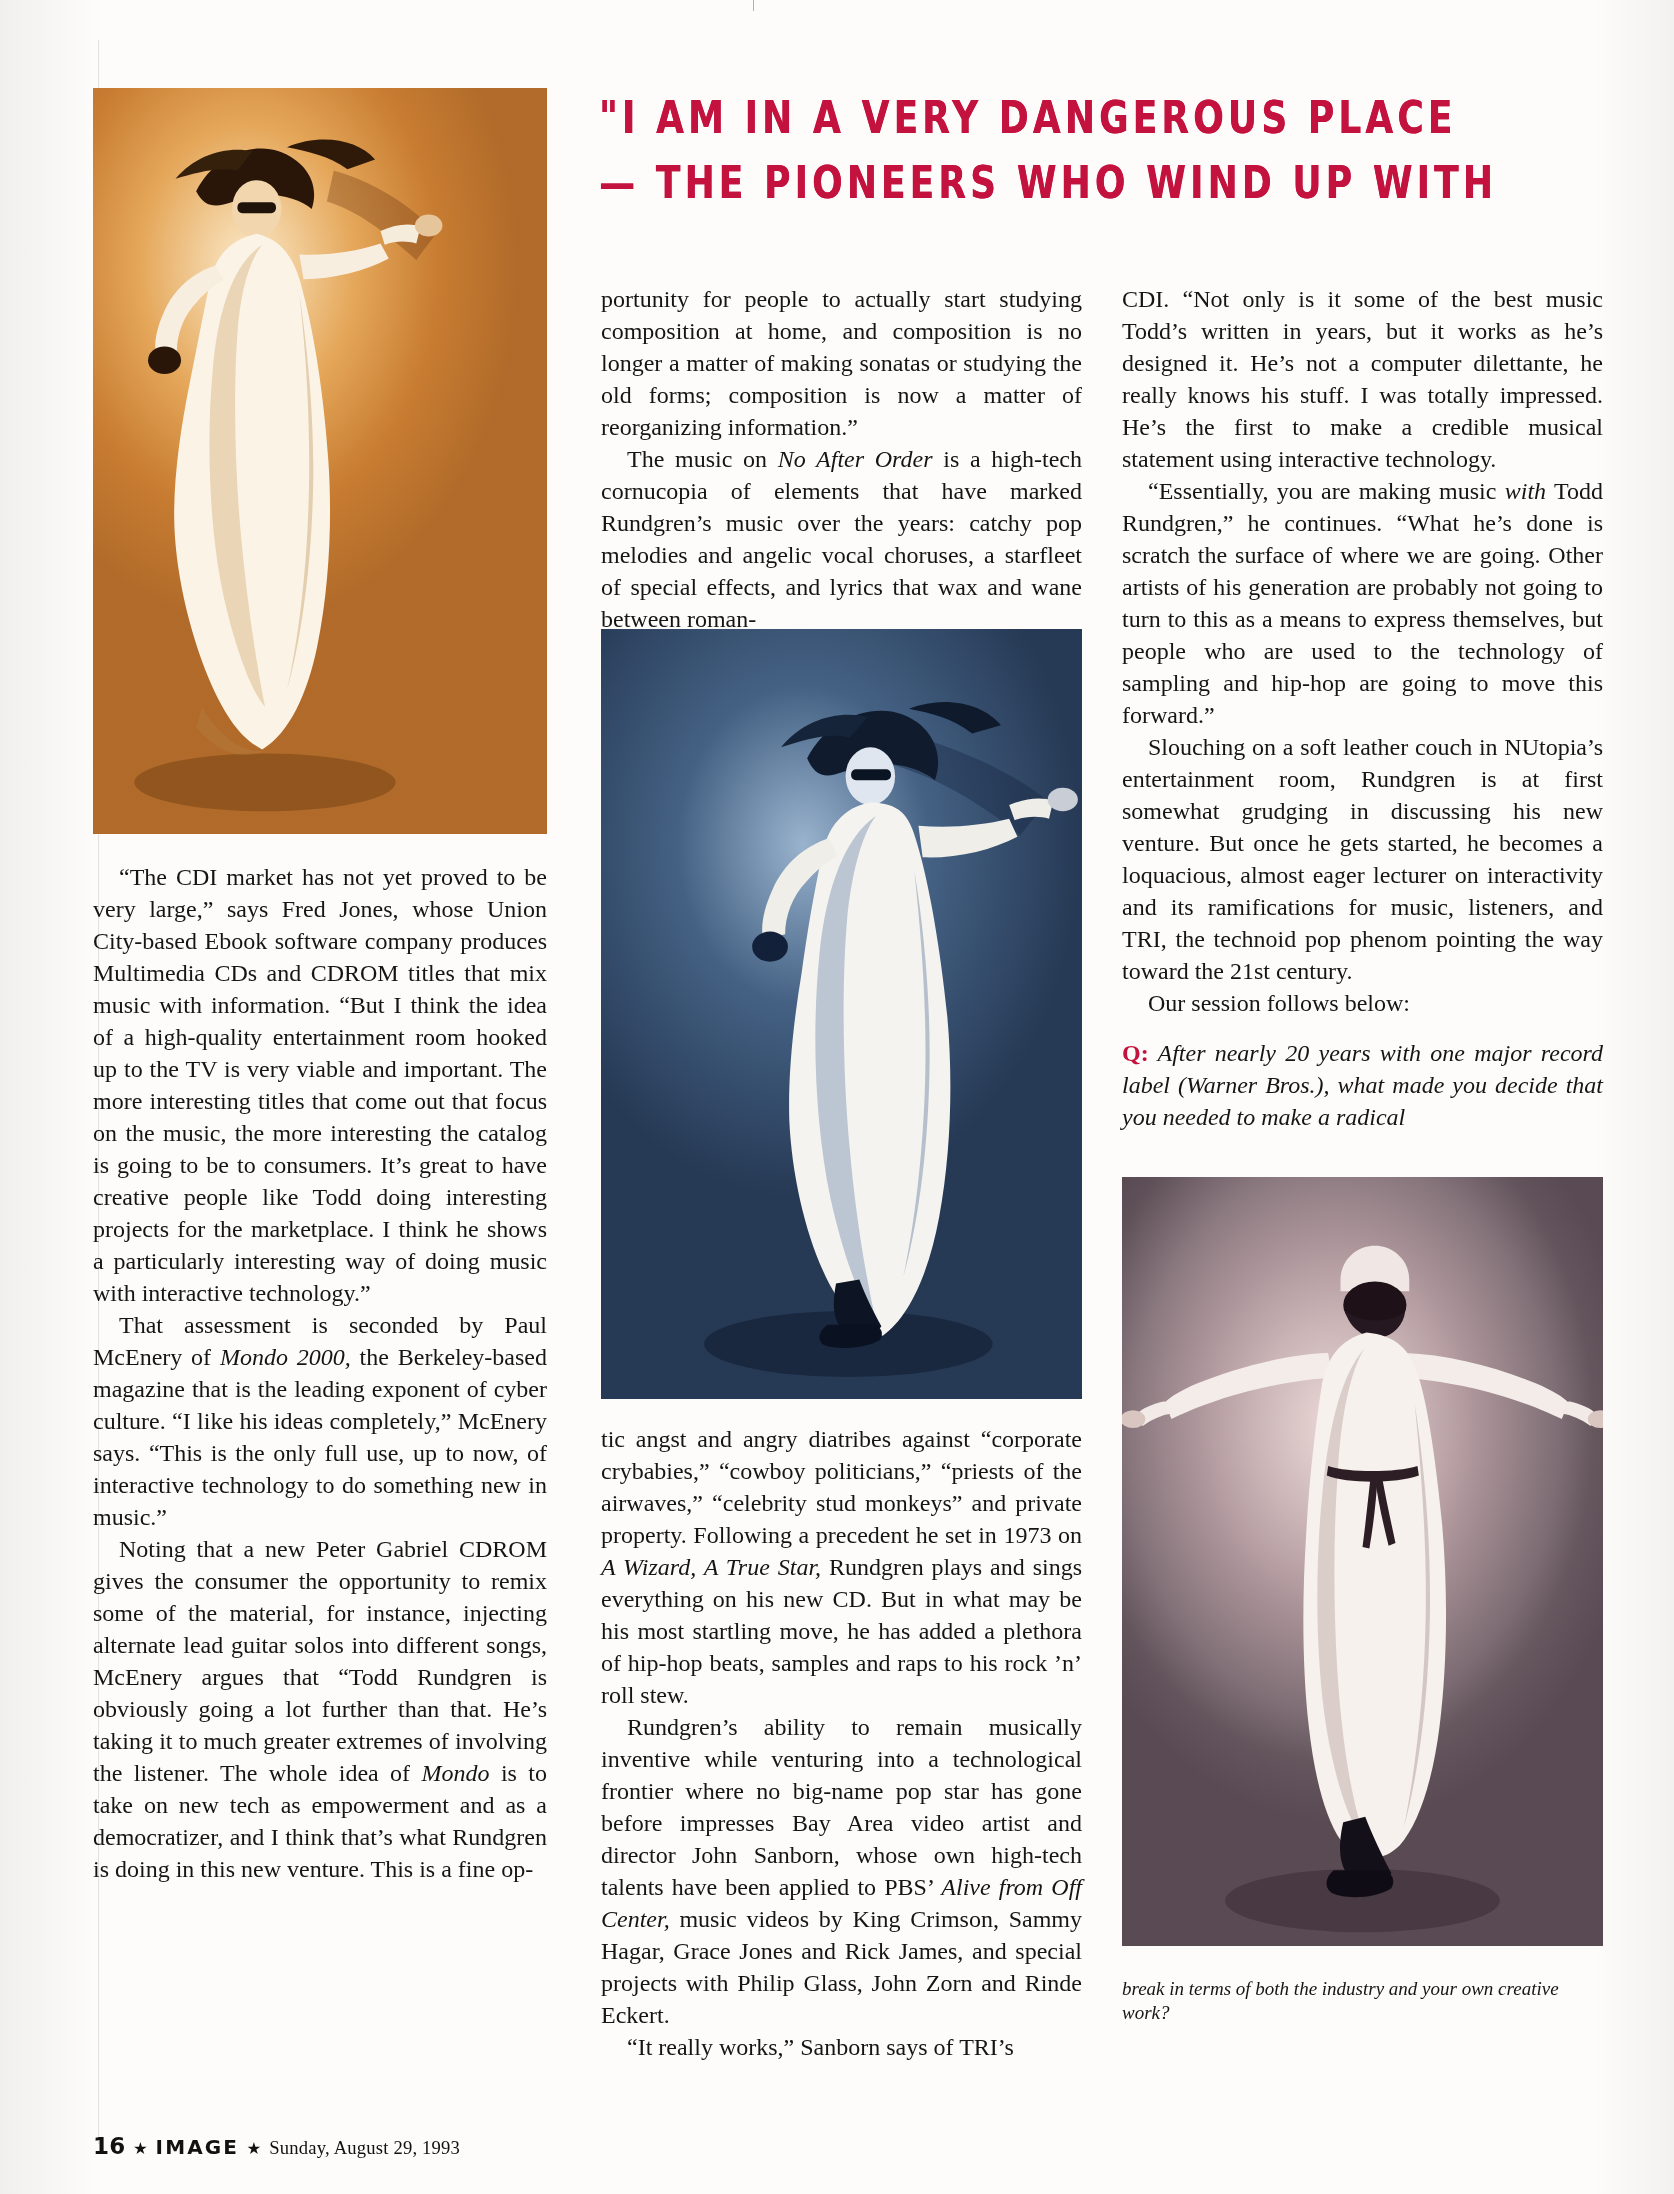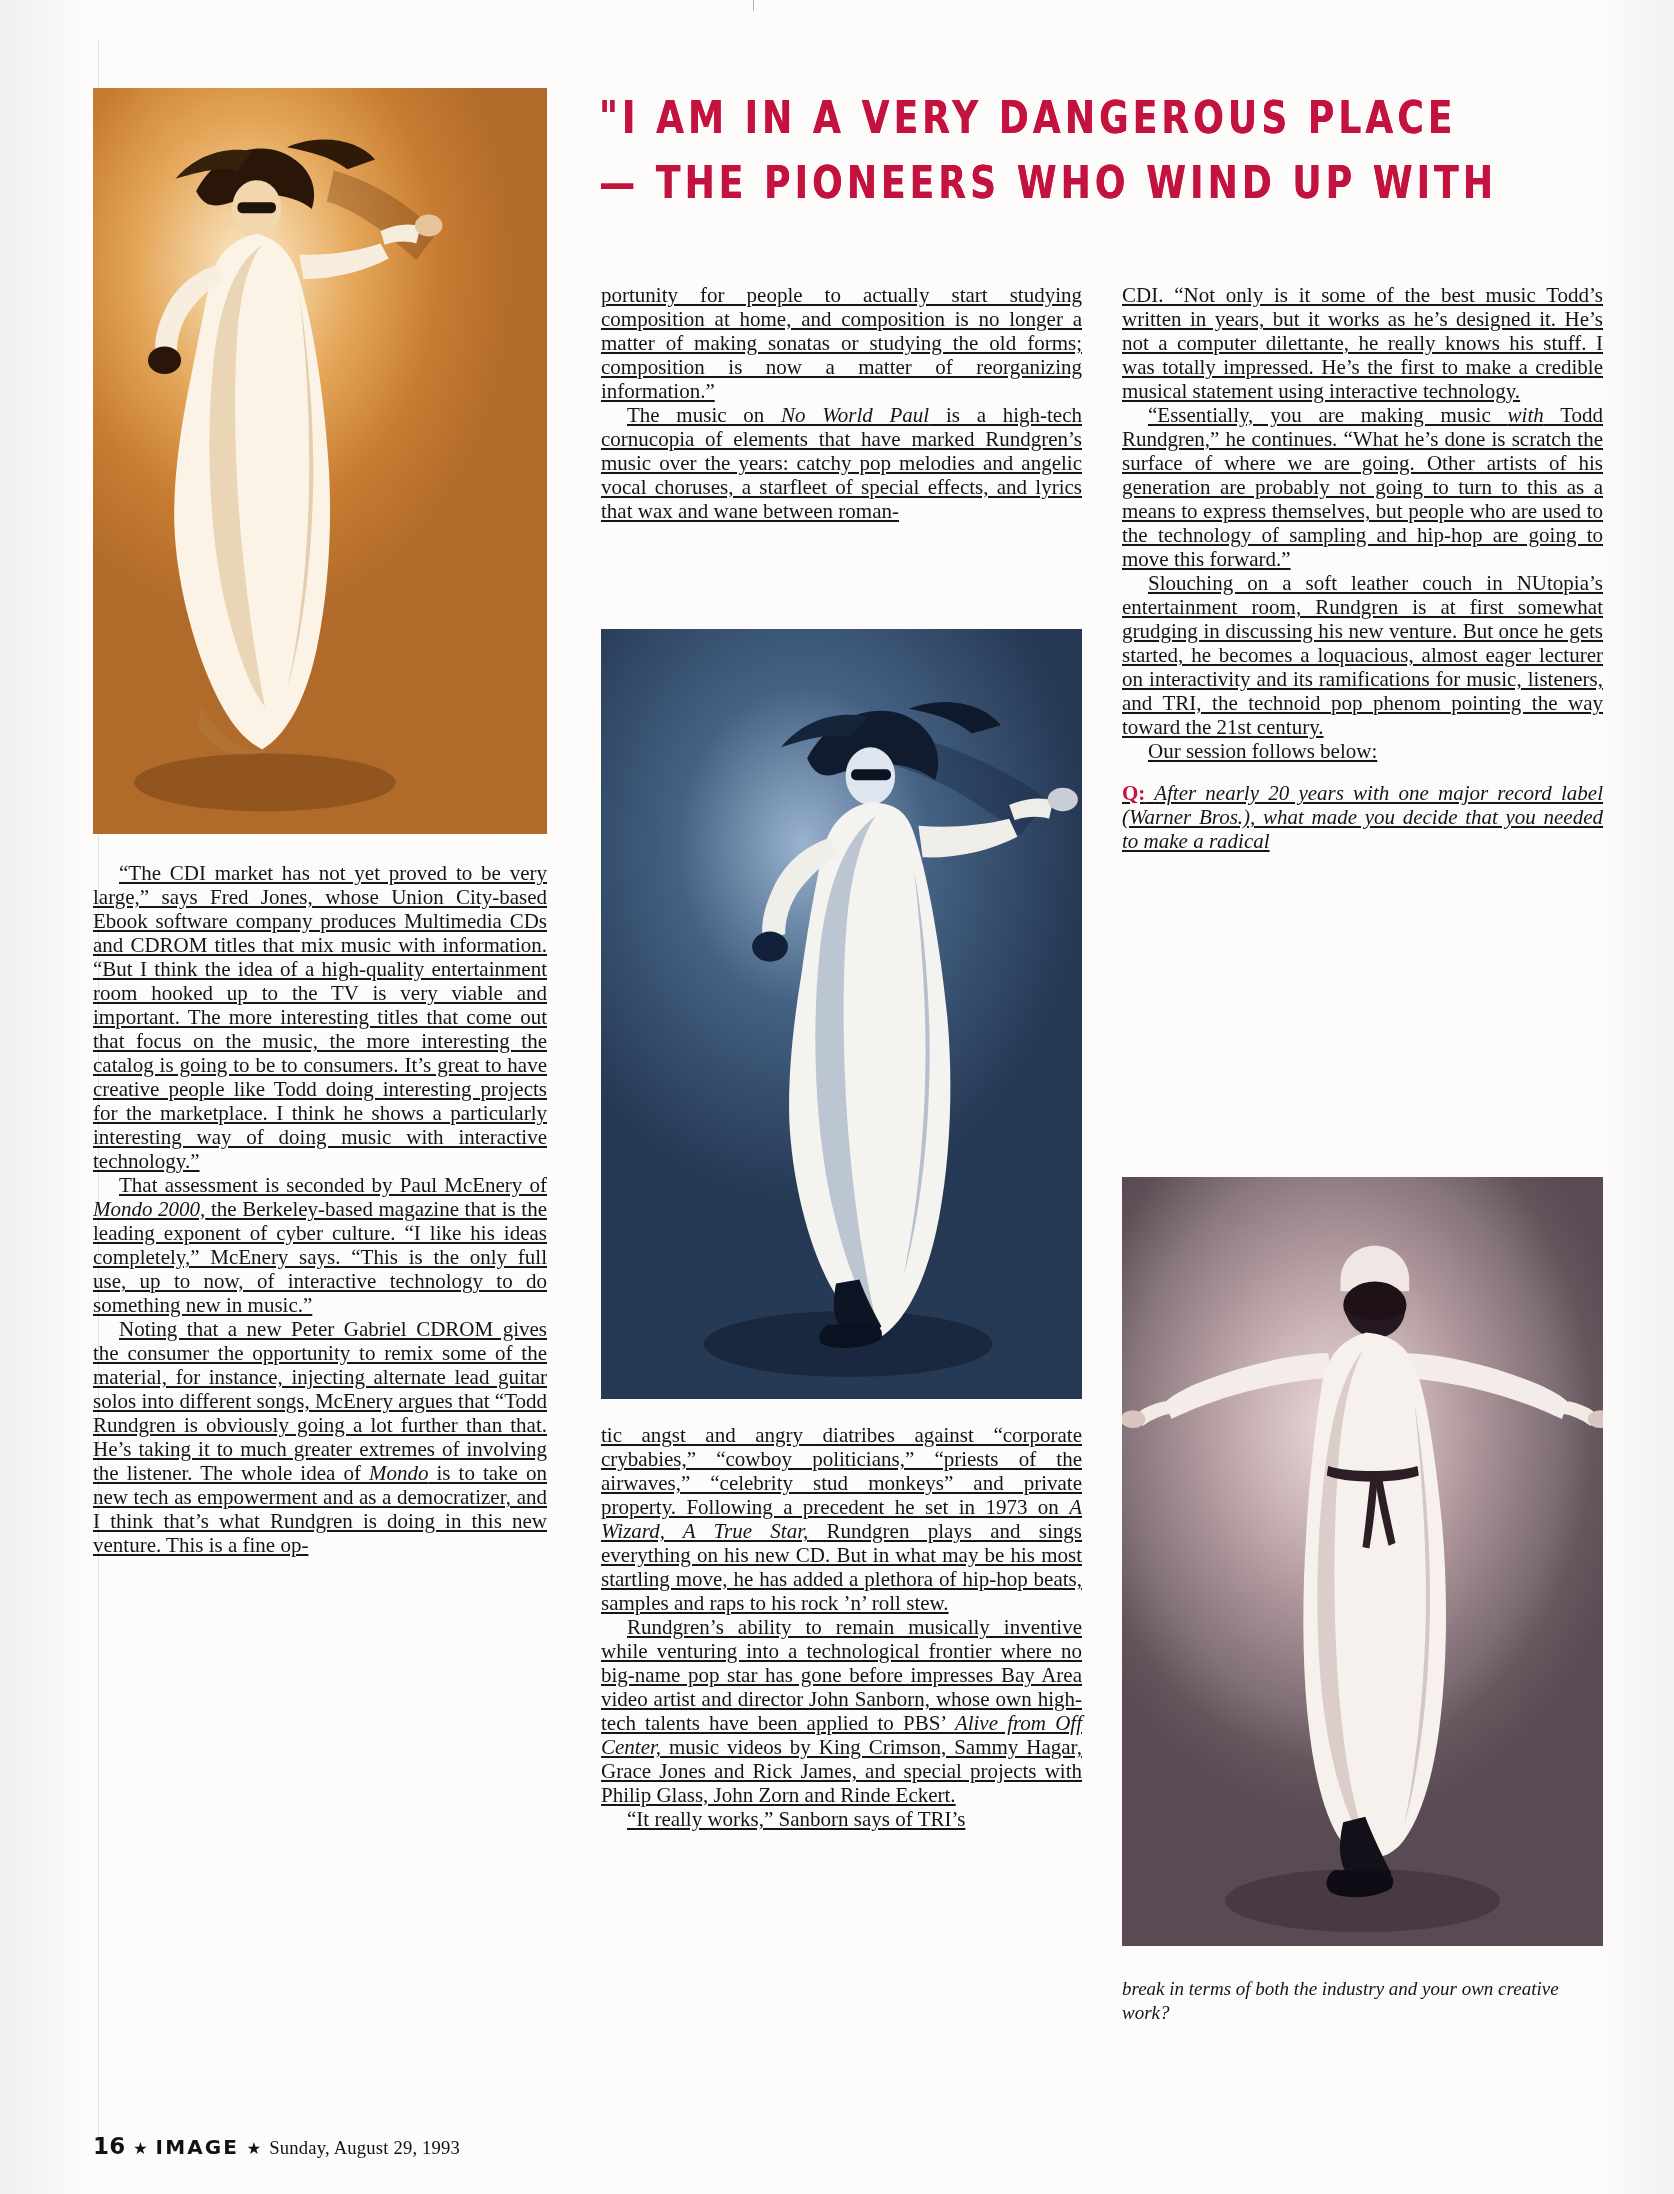--- a/index.html
+++ b/index.html
@@ -133,25 +133,24 @@
     background: radial-gradient(ellipse 54% 44% at 44% 32%, rgba(234,216,214,0.85) 0%, rgba(160,132,138,0.45) 48%, rgba(64,48,58,0.6) 100%);
   }
 
   
   .figsvg { position: absolute; inset: 0; width: 100%; height: 100%; }
 
   
   .col {
     position: absolute;
     font-family: "Liberation Serif", serif;
-    font-size: 21px;
-    line-height: 24px;
+    font-size: 24px;
+    line-height: 32px;
     text-align: justify;
     color: #151515;
-    text-decoration: underline;
   }
   .col p {
     margin: 0;
     text-indent: 26px;
   }
   .col p.noindent { text-indent: 0; }
   .col i, .col em { font-style: italic; }
 
   #col-left  { left: 93px;  top: 861px; width: 454px; }
   #col-mid-a { left: 601px;  top: 283px;  width: 481px; }
@@ -335,21 +334,21 @@
   </div>
 
   <div class="col" id="col-left">
     <p>“The CDI market has not yet proved to be very large,” says Fred Jones, whose Union City-based Ebook software company produces Multimedia CDs and CDROM titles that mix music with information. “But I think the idea of a high-quality entertainment room hooked up to the TV is very viable and important. The more interesting titles that come out that focus on the music, the more interesting the catalog is going to be to consumers. It’s great to have creative people like Todd doing interesting projects for the marketplace. I think he shows a particularly interesting way of doing music with interactive technology.”</p>
     <p><span>That assessment is seconded by Paul McEnery of </span><i>Mondo 2000,</i><span> the Berkeley-based magazine that is the leading exponent of cyber culture. “I like his ideas completely,” McEnery says. “This is the only full use, up to now, of interactive technology to do something new in music.”</span></p>
     <p><span>Noting that a new Peter Gabriel CDROM gives the consumer the opportunity to remix some of the material, for instance, injecting alternate lead guitar solos into different songs, McEnery argues that “Todd Rundgren is obviously going a lot further than that. He’s taking it to much greater extremes of involving the listener. The whole idea of </span><i>Mondo</i><span> is to take on new tech as empowerment and as a democratizer, and I think that’s what Rundgren is doing in this new venture. This is a fine op-</span></p>
   </div>
 
   <div class="col" id="col-mid-a">
     <p class="noindent">portunity for people to actually start studying composition at home, and composition is no longer a matter of making sonatas or studying the old forms; composition is now a matter of reorganizing information.”</p>
-    <p><span>The music on </span><i>No World Paul</i><span> is a high-tech cornucopia of elements that have marked Rundgren’s music over the years: catchy pop melodies and angelic vocal choruses, a starfleet of special effects, and lyrics that wax and wane between roman-</span></p>
+    <p><span>The music on </span><i>No After Order</i><span> is a high-tech cornucopia of elements that have marked Rundgren’s music over the years: catchy pop melodies and angelic vocal choruses, a starfleet of special effects, and lyrics that wax and wane between roman-</span></p>
   </div>
 
   <div class="col" id="col-mid-b">
     <p class="noindent"><span>tic angst and angry diatribes against “corporate crybabies,” “cowboy politicians,” “priests of the airwaves,” “celebrity stud monkeys” and private property. Following a precedent he set in 1973 on </span><i>A Wizard, A True Star,</i><span> Rundgren plays and sings everything on his new CD. But in what may be his most startling move, he has added a plethora of hip-hop beats, samples and raps to his rock ’n’ roll stew.</span></p>
     <p><span>Rundgren’s ability to remain musically inventive while venturing into a technological frontier where no big-name pop star has gone before impresses Bay Area video artist and director John Sanborn, whose own high-tech talents have been applied to PBS’ </span><i>Alive from Off Center,</i><span> music videos by King Crimson, Sammy Hagar, Grace Jones and Rick James, and special projects with Philip Glass, John Zorn and Rinde Eckert.</span></p>
     <p>“It really works,” Sanborn says of TRI’s</p>
   </div>
 
   <div class="col" id="col-right">
     <p class="noindent">CDI. “Not only is it some of the best music Todd’s written in years, but it works as he’s designed it. He’s not a computer dilettante, he really knows his stuff. I was totally impressed. He’s the first to make a credible musical statement using interactive technology.</p>

